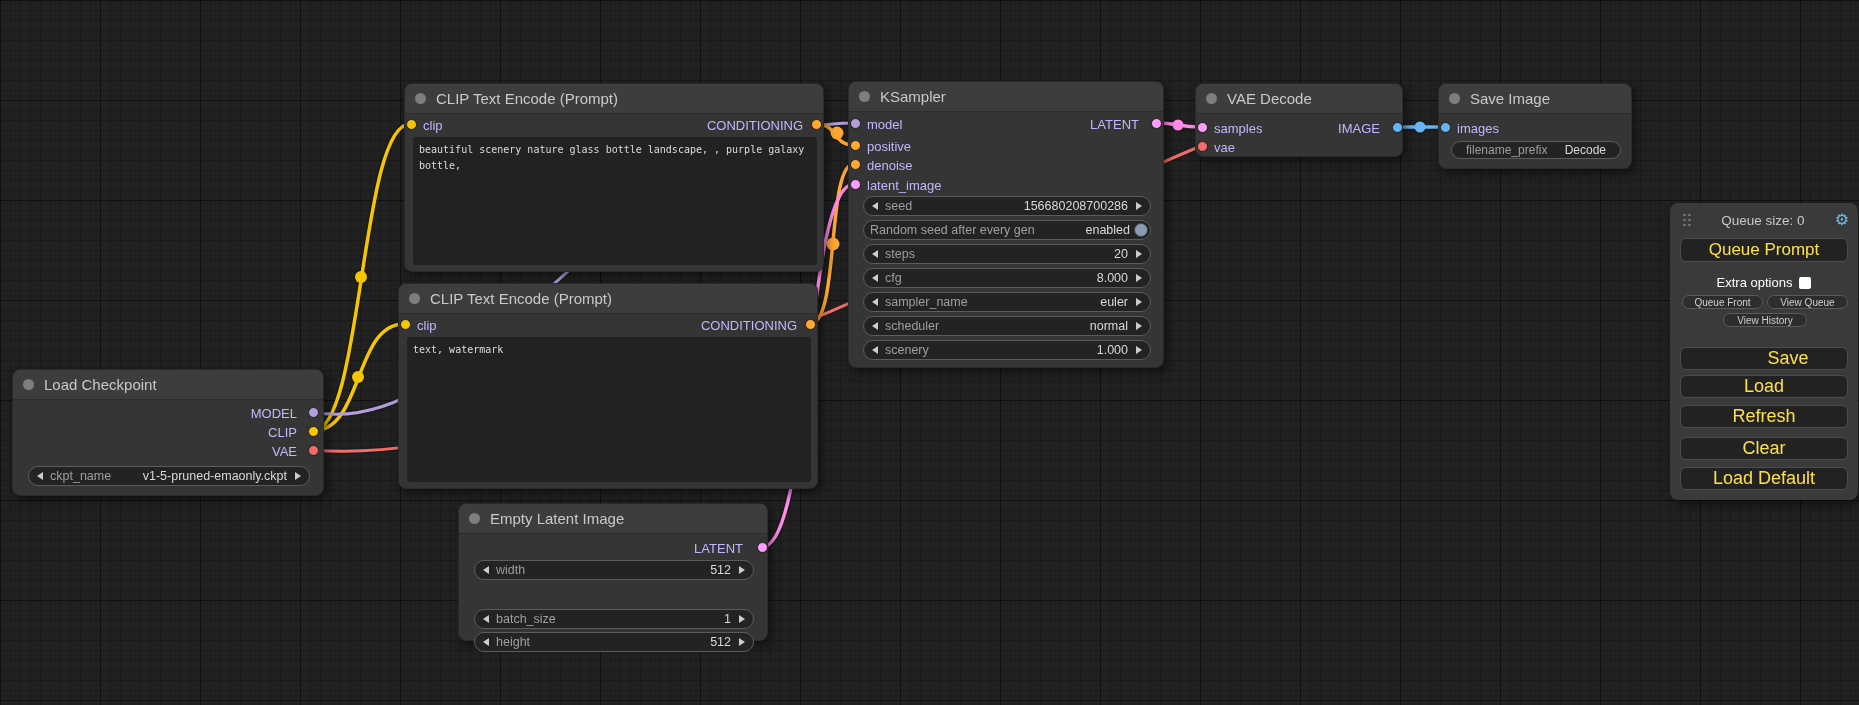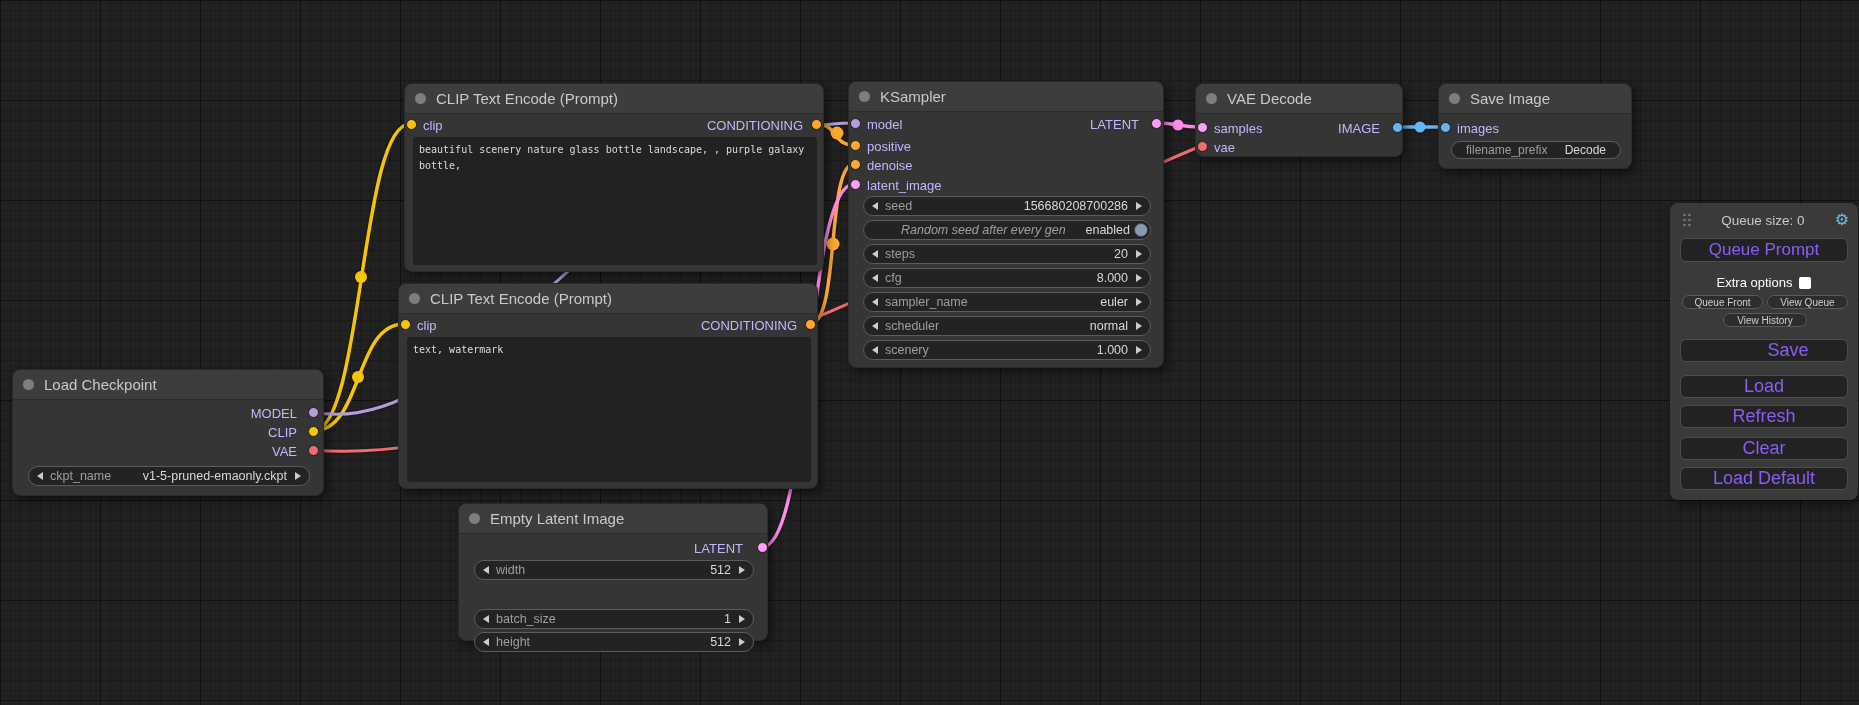--- a/index.html
+++ b/index.html
@@ -49,21 +49,21 @@
     position:absolute; left:1670px; top:203px; width:188px; height:297px; z-index:10;
     background:#3a3a3a; border-radius:8px; box-shadow:3px 4px 12px rgba(0,0,0,0.55);
   }
   .qp-header { position:absolute; left:0; top:8px; width:100%; height:18px; display:flex; align-items:center; }
   .drag-grid { display:grid; grid-template-columns:3px 3px; grid-auto-rows:3px; gap:2px; margin-left:13px; }
   .drag-grid i { width:2.5px; height:2.5px; border-radius:50%; background:#777; }
   .qp-size { flex:1; text-align:center; color:#c9c9c9; font-size:13.5px; }
   .gear { font-size:16px; margin-right:9px; cursor:pointer; line-height:1; }
   .btn {
     position:absolute; background:#222; border:1px solid #4c4c4c; border-radius:6px;
-    color:#8b5cf6; display:flex; align-items:center; justify-content:center; cursor:pointer;
+    color:#fde047; display:flex; align-items:center; justify-content:center; cursor:pointer;
   }
   .btn.big { left:10px; width:168px; height:23px; font-size:18px; }
   .btn.small { height:14px; font-size:10px; border-radius:8px; color:#cfcfcf; background:#2d2d2d; border-color:#5a5a5a; }
   .extra-row { position:absolute; left:0; top:72px; width:100%; display:flex; align-items:center; justify-content:center; color:#ffffff; font-size:13px; }
   .checkbox { width:12px; height:12px; background:#fff; border-radius:2px; margin-left:7px; cursor:pointer; }
 </style>
 </head>
 <body>
 
 <svg id="wires" width="1859" height="705">
@@ -170,21 +170,21 @@
   <span class="slot-label right" style="right:24px;top:35px;">LATENT</span>
   <span class="slot-dot" style="left: 302px; top: 36px; background-color: rgb(255, 156, 249);"></span>
 
   <div class="widget" style="left:14px;top:114px;width:288px;">
     <span class="warr left"></span>
     <span class="wlabel">seed</span>
     <span class="wvalue">156680208700286</span>
     <span class="warr right"></span>
   </div>
   <div class="widget" style="left:14px;top:138px;width:288px;">
-    <span class="wlabel" style="margin-left:37px;font-style:italic;">Random seed after every gen</span>
+    <span class="wlabel" style="margin-left:6px;">Random seed after every gen</span>
     <span class="wvalue" style="margin-right:4px;">enabled</span>
     <span class="toggle-dot"></span>
   </div>
   <div class="widget" style="left:14px;top:162px;width:288px;">
     <span class="warr left"></span>
     <span class="wlabel">steps</span>
     <span class="wvalue">20</span>
     <span class="warr right"></span>
   </div>
   <div class="widget" style="left:14px;top:186px;width:288px;">
@@ -253,18 +253,18 @@
     <span class="gear" style="color: rgb(111, 187, 228);">⚙</span>
   </div>
   <div class="btn big" style="top:35px;height:24px;font-size:17px;">Queue Prompt</div>
   <div class="extra-row">
     <span>Extra options</span>
     <span class="checkbox"></span>
   </div>
   <div class="btn small" style="left:12px;top:92px;width:81px;">Queue Front</div>
   <div class="btn small" style="left:97px;top:92px;width:81px;">View Queue</div>
   <div class="btn small" style="left:53px;top:110px;width:84px;">View History</div>
-  <div class="btn big" style="top:136px;padding-left:48px;">Save</div>
+  <div class="btn big" style="top:144px;padding-left:48px;">Save</div>
   <div class="btn big" style="top:172px;">Load</div>
   <div class="btn big" style="top:202px;">Refresh</div>
   <div class="btn big" style="top:234px;">Clear</div>
   <div class="btn big" style="top:264px;">Load Default</div>
 </div>
 
 </body></html>

